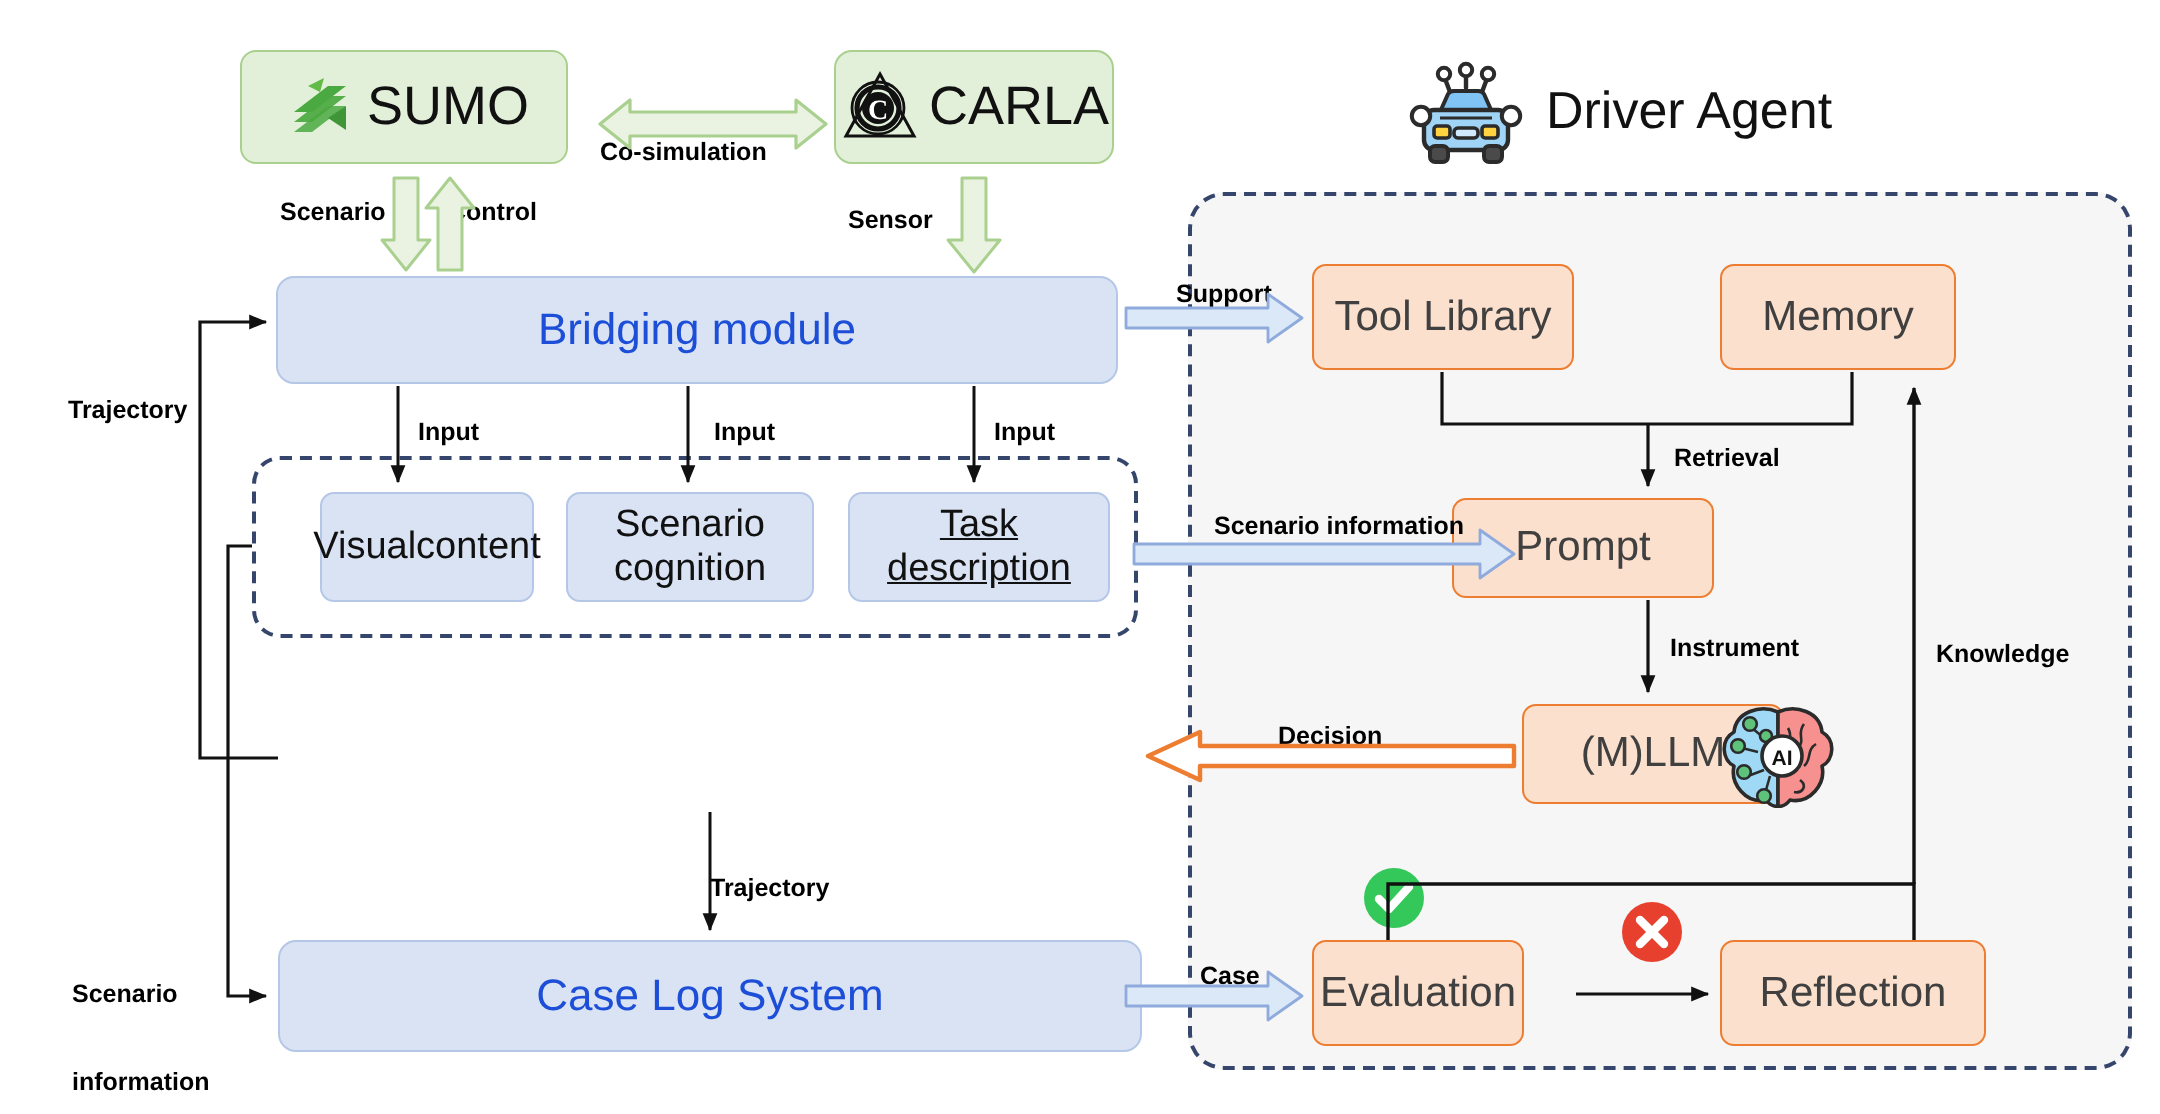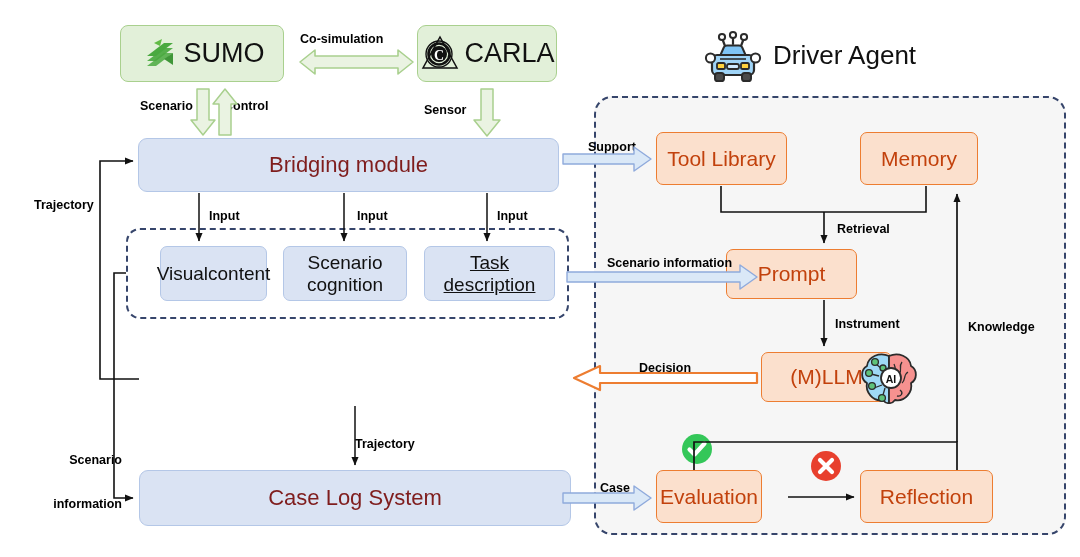--- a/index.html
+++ b/index.html
@@ -6,29 +6,29 @@
   body{width:1080px;height:557px;overflow:hidden;
        font-family:"Liberation Sans","DejaVu Sans",sans-serif;color:#111;}
   #stage{position:relative;width:1080px;height:557px;background:#fff;}
   svg#wires{position:absolute;left:0;top:0;width:1080px;height:557px;pointer-events:none;}
 
   .box{position:absolute;box-sizing:border-box;display:flex;align-items:center;
        justify-content:center;text-align:center;line-height:1.12;}
   .green{background:#e2f0d9;border:1.3px solid #a9d08e;border-radius:9px;
          color:#111;font-size:27px;}
   .blue{background:#dae3f3;border:1.1px solid #b4c7e7;border-radius:9px;
-        color:#7f1d1d;font-size:22px;}
+        color:#1d4ed8;font-size:22px;}
   .blue-sm{background:#dae3f3;border:1.1px solid #b4c7e7;border-radius:7px;
            color:#111;font-size:19px;}
   .orange{background:#fbe0cd;border:1.7px solid #ed7d31;border-radius:7px;
-          color:#c2410c;font-size:21px;}
+          color:#404040;font-size:21px;}
 
   .lbl{position:absolute;font-size:12.5px;font-weight:bold;color:#000;
        white-space:pre;line-height:1.18;}
-  .lbl.c{text-align:right;}
+  .lbl.c{text-align:left;margin-top:37px;}
   .hdr{position:absolute;font-size:26px;color:#111;white-space:nowrap;}
 
   .agent-panel{position:absolute;background:#f6f6f6;border:2px dashed #36456b;
                border-radius:18px;box-sizing:border-box;}
   .dash-group{position:absolute;border:2.2px dashed #36456b;border-radius:14px;
               box-sizing:border-box;background:transparent;}
 
   .ic{position:absolute;}
 </style>
 </head>

